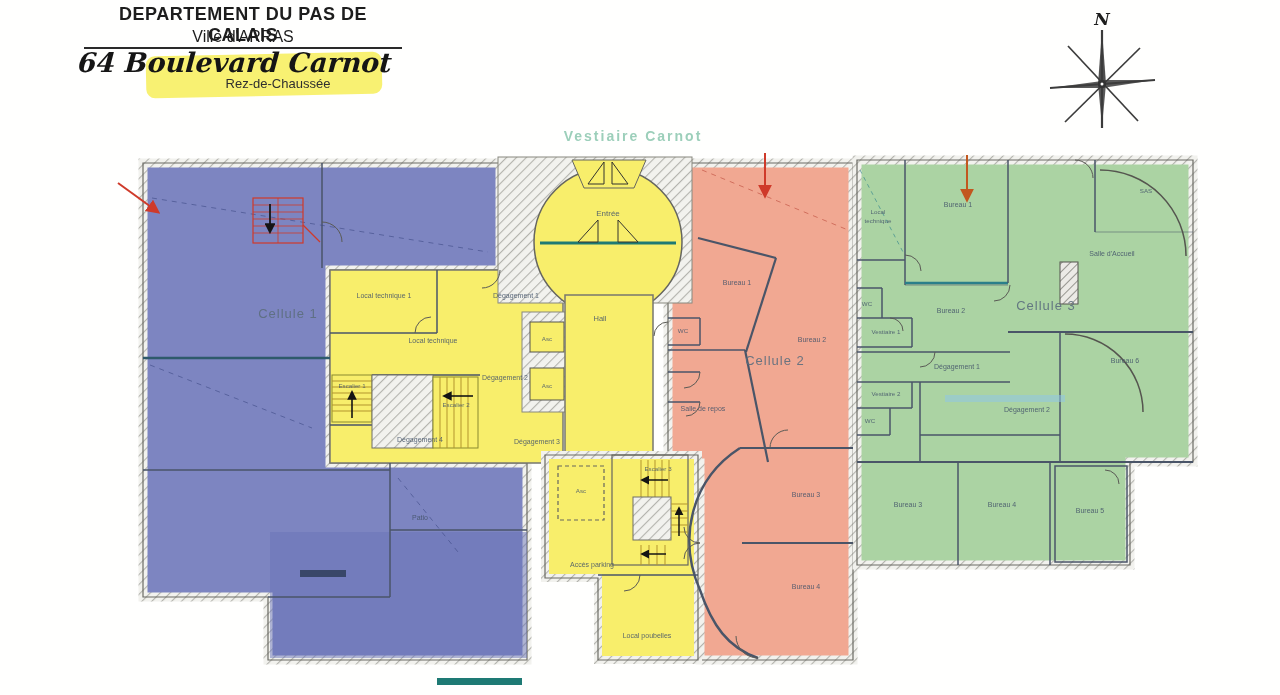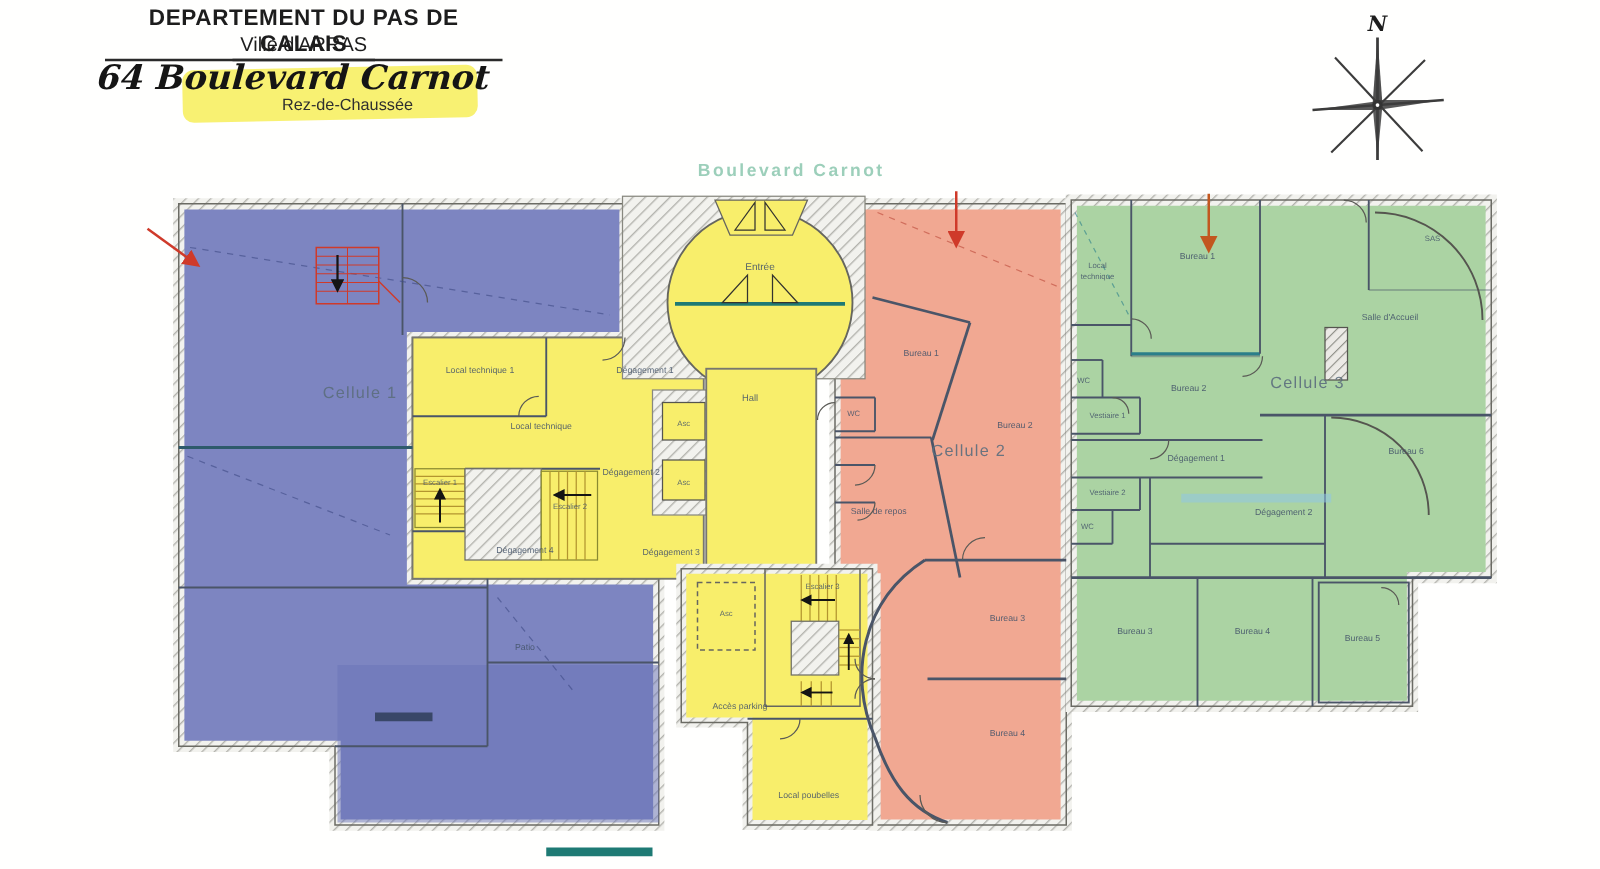--- a/index.html
+++ b/index.html
@@ -32,21 +32,21 @@
   <div class="hdr" id="hdr1">
     <span class="u">DEPARTEMENT DU PAS DE CALAIS</span>
   </div>
   <div class="hdr" id="hdr2">
     <span class="u">Ville d'ARRAS</span>
   </div>
   <div id="hl"></div>
   <div class="hdr" id="hdr3">64 Boulevard Carnot</div>
   <div class="hdr" id="hdr4">Rez-de-Chaussée</div>
 
-  <div id="street">Boulevard Carnot</div>
+  <div id="street">Vestiaire Carnot</div>
 
   <svg width="1280" height="695" viewBox="0 0 1280 695" style="position:absolute;left:0;top:0;">
     <defs>
       <pattern id="hz" width="7" height="7" patternUnits="userSpaceOnUse" patternTransform="rotate(45)">
         <rect width="7" height="7" fill="#f2f2ee"></rect>
         <line x1="0" y1="0" x2="0" y2="7" stroke="#b3b3ad" stroke-width="2.2"></line>
       </pattern>
       <pattern id="hzd" width="6" height="6" patternUnits="userSpaceOnUse" patternTransform="rotate(45)">
         <rect width="6" height="6" fill="#eceae6"></rect>
         <line x1="0" y1="0" x2="0" y2="6" stroke="#8d8d86" stroke-width="1.8"></line>

